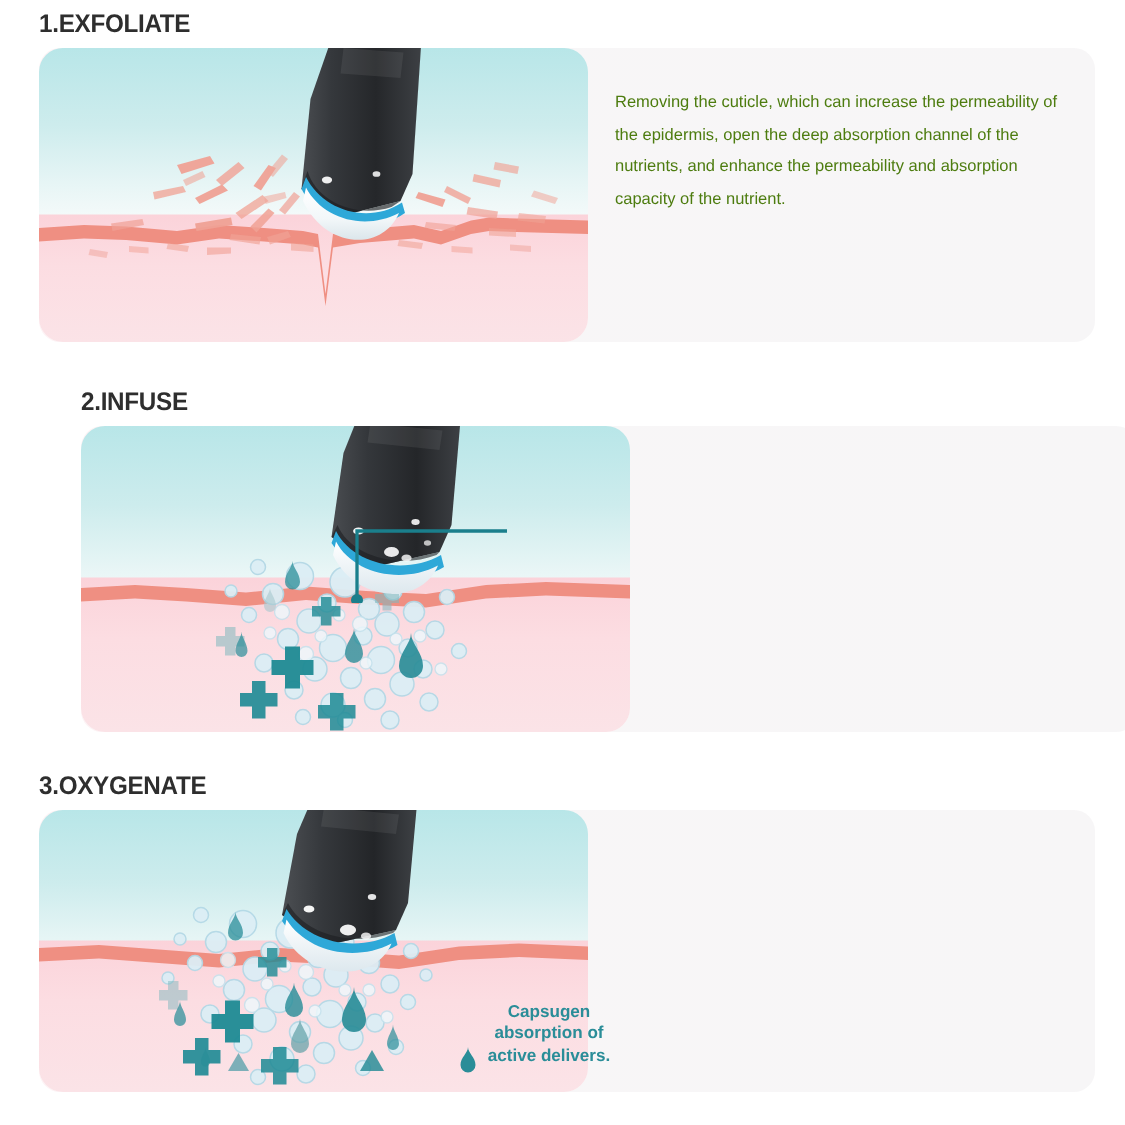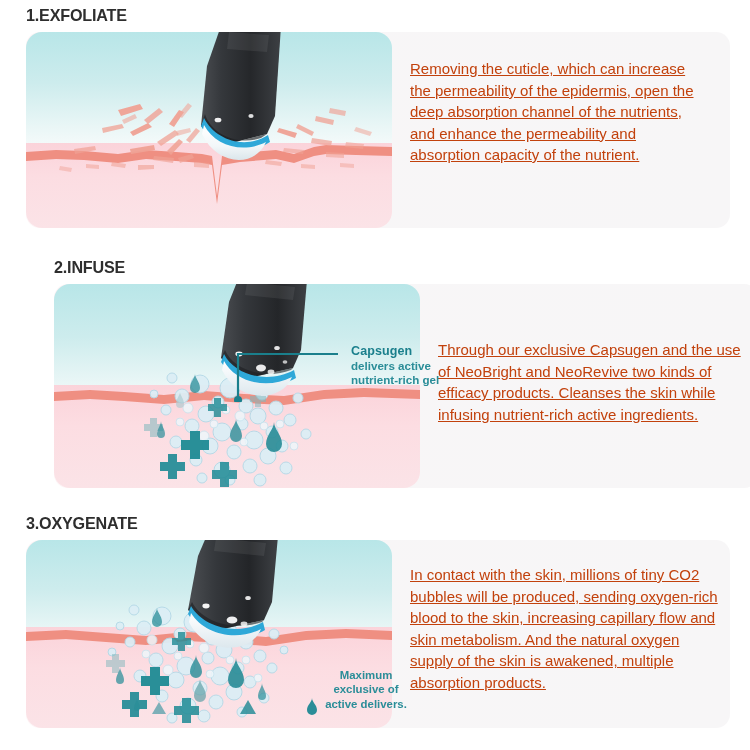--- a/index.html
+++ b/index.html
@@ -35,25 +35,24 @@
   
   .txtpanel{
     position:absolute;right:0;top:0;
     width:704px;
     border-radius:14px;
     background:linear-gradient(90deg,#fdf3f5 0%,#f8f6f7 26%,#f7f6f7 100%);
     z-index:0;
   }
   .para{
     position:absolute;
-    font-size:15px;line-height:21.5px;
-    color:#c2410c;
+    font-size:11px;line-height:21.5px;
+    color:#4d7c0f;
     z-index:3;
     font-family:"Liberation Sans","DejaVu Sans",sans-serif;
-    text-decoration:underline;
   }
 
   
   .skin{position:absolute;left:0;right:0;bottom:0;}
   .skin .derm{
     position:absolute;left:0;right:0;bottom:0;top:9px;
     background:linear-gradient(180deg,#fbd3da 0%,#fcdde2 40%,#fbe3e7 100%);
   }
   .skin svg{position:absolute;left:0;top:0;width:100%;height:100%;display:block;}
 
@@ -293,27 +292,21 @@
         </div>
 
         <div class="leader" style="left:178px;top:56px;">
           <svg width="110" height="62" viewBox="0 0 110 62">
             <path d="M6,60 L6,14 L106,14" stroke="#1a7f8c" stroke-width="2.2" fill="none"></path>
             <circle cx="6" cy="60" r="4" fill="#1a7f8c"></circle>
           </svg>
         </div>
       </div>
 
-      <div class="callout" style="left:297px;top:60px;">
-        <div class="c-head">Capsugen</div>
-        <div class="c-line">delivers active</div>
-        <div class="c-line">nutrient-rich gel</div>
-      </div>
-
-      <p class="para" style="left:384px;top:55px;width:308px;margin:0;">Through our exclusive Capsugen and the use of NeoBright and NeoRevive two kinds of efficacy products. Cleanses the skin while infusing nutrient-rich active ingredients.</p>
+
     </div>
   </div>
 
   <div class="section" style="top:514px;height:216px;">
     <div class="sec-title">3.OXYGENATE</div>
 
     <div class="sec-body" style="top:26px;height:188px;">
 
       <div class="txtpanel" style="height:188px;"></div>
 
@@ -427,27 +420,26 @@
             <ellipse cx="40" cy="72" rx="3.6" ry="2.4" fill="#fff" opacity=".95"></ellipse>
             <ellipse cx="82" cy="64" rx="2.8" ry="2" fill="#fff" opacity=".88"></ellipse>
             <ellipse cx="66" cy="86" rx="5.4" ry="3.6" fill="#fff" opacity=".92"></ellipse>
             <ellipse cx="78" cy="90" rx="3.4" ry="2.4" fill="#fff" opacity=".8"></ellipse>
             <path d="M50,4 L100,9 L98,22 L48,17 Z" fill="#ffffff" opacity=".07"></path>
           </svg>
         </div>
       </div>
 
       <div class="callout center" style="left:286px;top:128px;width:108px;">
-        <div class="c-line">Maximum</div>
-        <div class="c-line">exclusive of</div>
+        <div class="c-line">Capsugen</div>
+        <div class="c-line">absorption of</div>
         <div class="c-line">active delivers.</div>
       </div>
       <div class="leader" style="left:279px;top:158px;z-index:7;">
         <svg width="14" height="18" viewBox="0 0 14 18">
           <path d="M7,17 a5,5 0 0 1 -5,-5 c0,-5 5,-8 5,-12 c0,4 5,7 5,12 a5,5 0 0 1 -5,5 z" fill="#2a8d98"></path>
         </svg>
       </div>
 
-      <p class="para" style="left:384px;top:24px;width:312px;margin:0;">In contact with the skin, millions of tiny CO2 bubbles will be produced, sending oxygen-rich blood to the skin, increasing capillary flow and skin metabolism. And the natural oxygen supply of the skin is awakened, multiple absorption products.</p>
     </div>
   </div>
 
 </div>
 
 </body></html>

